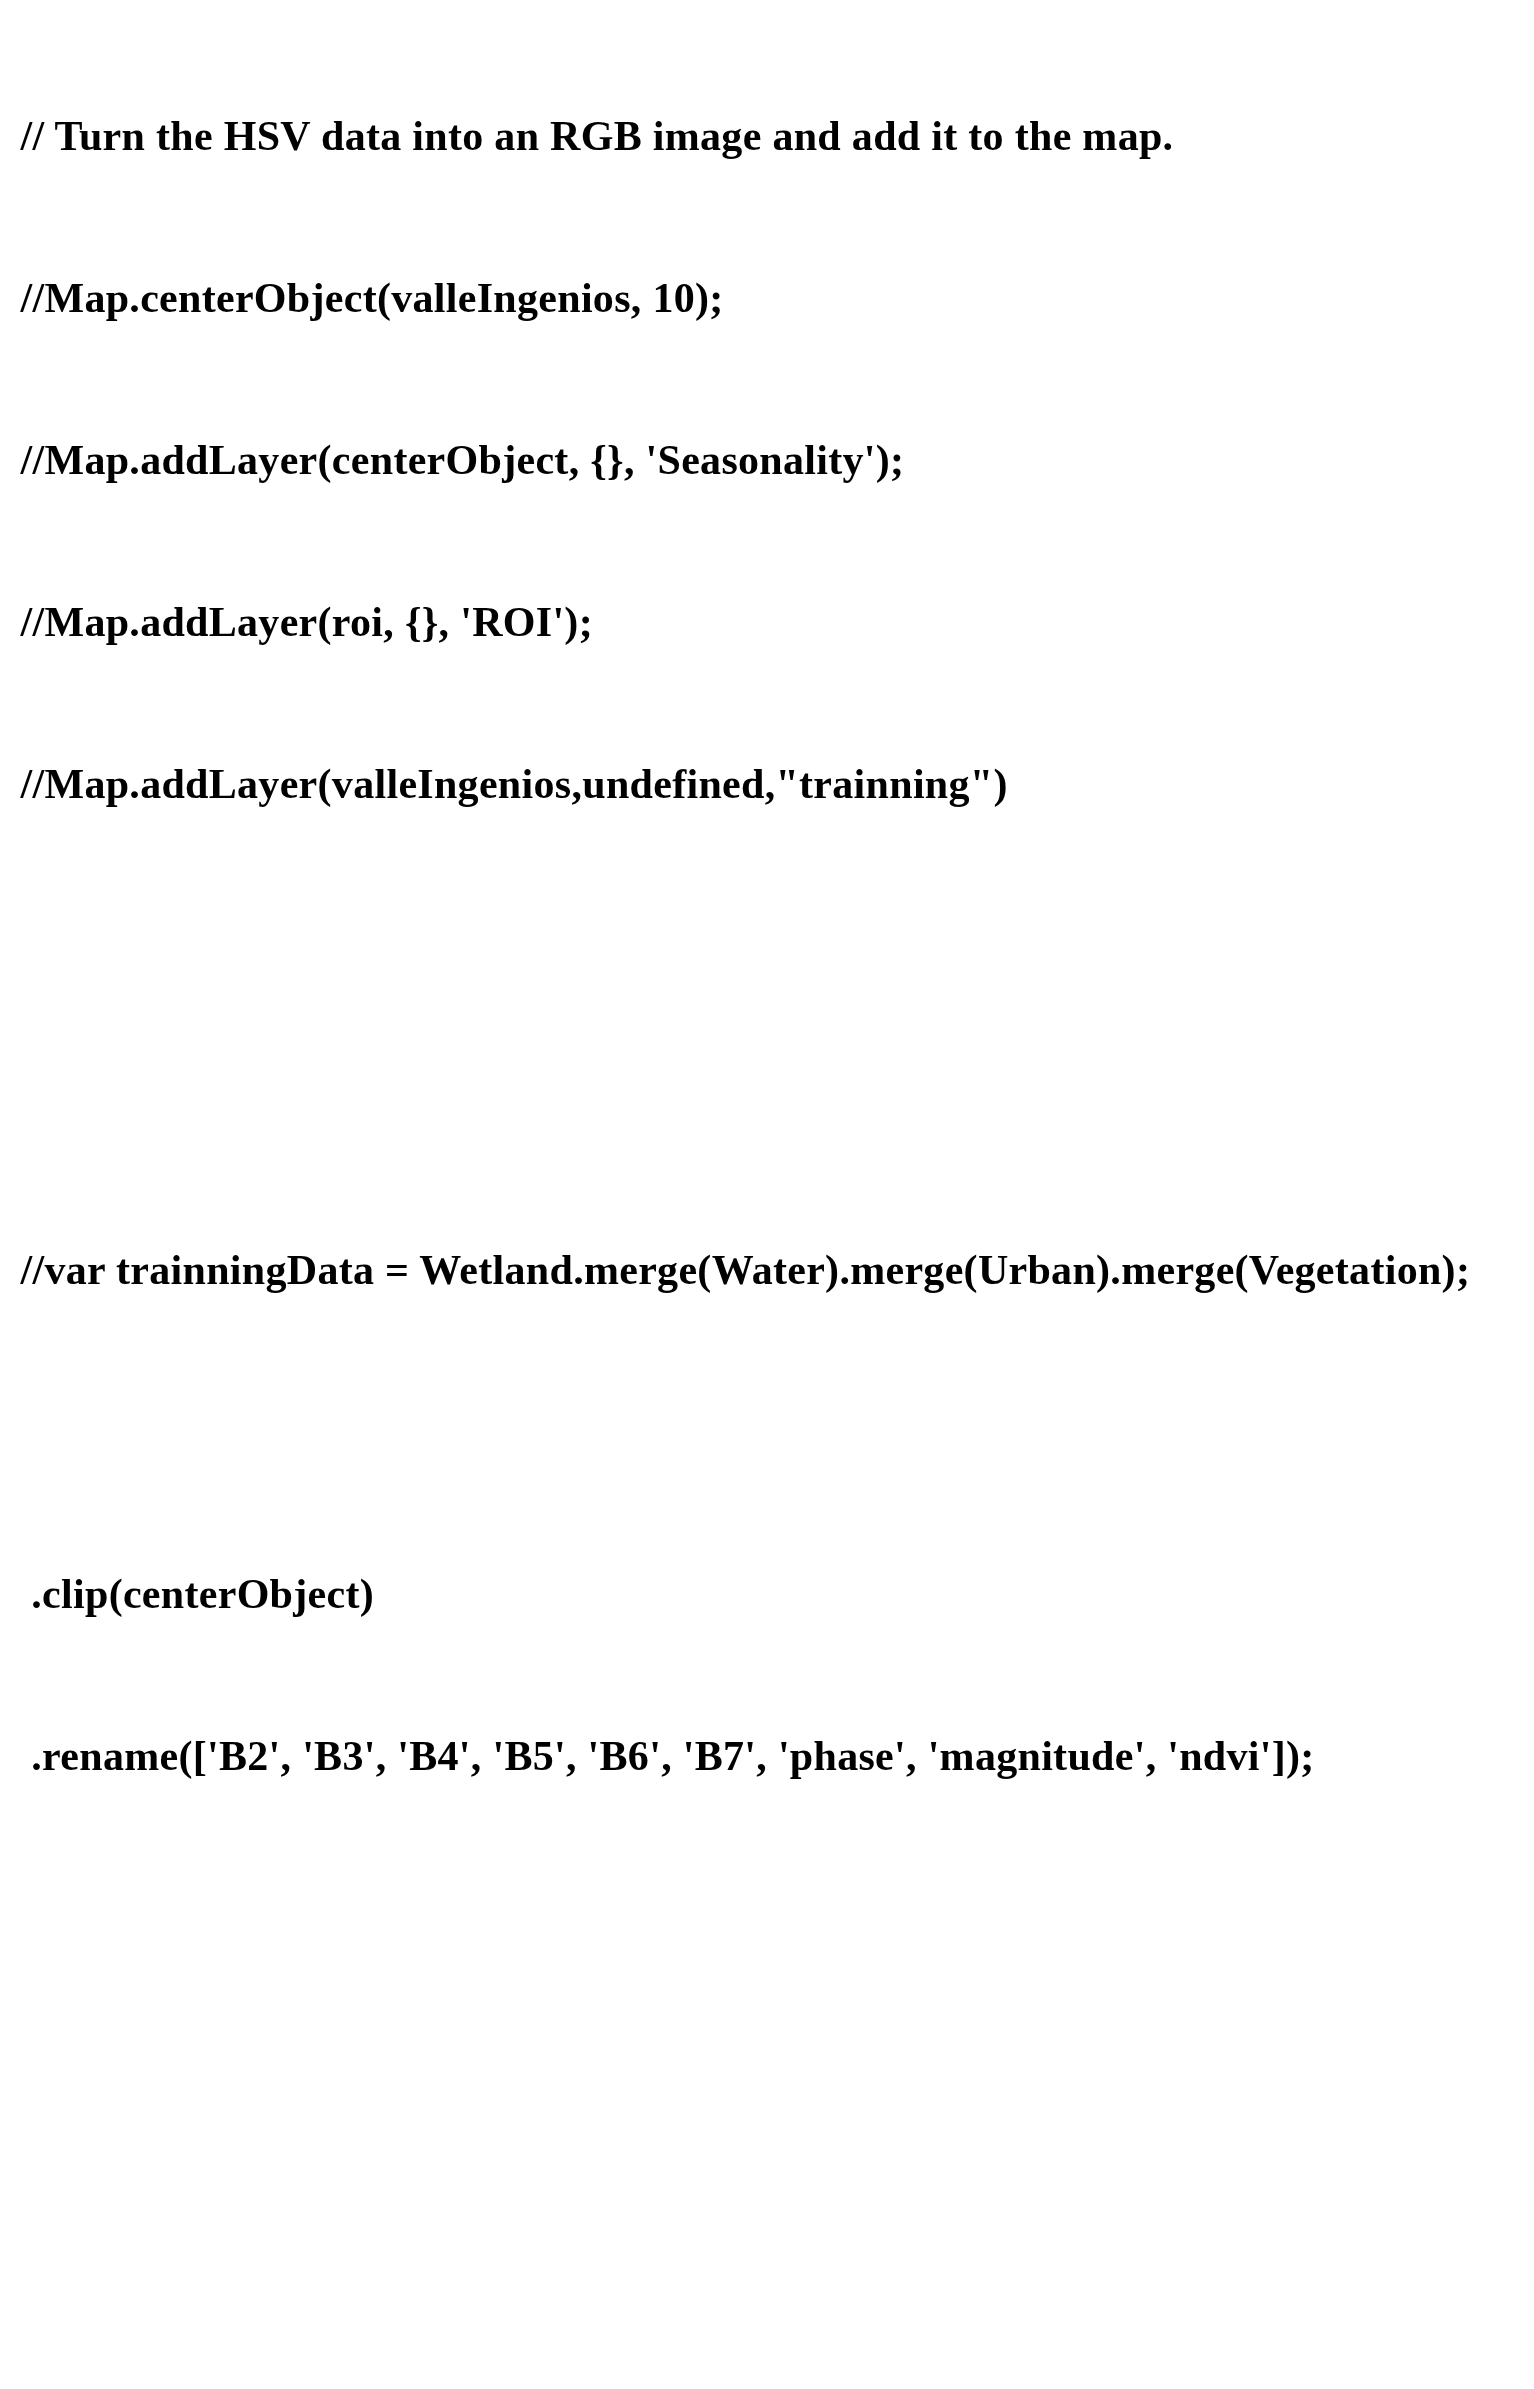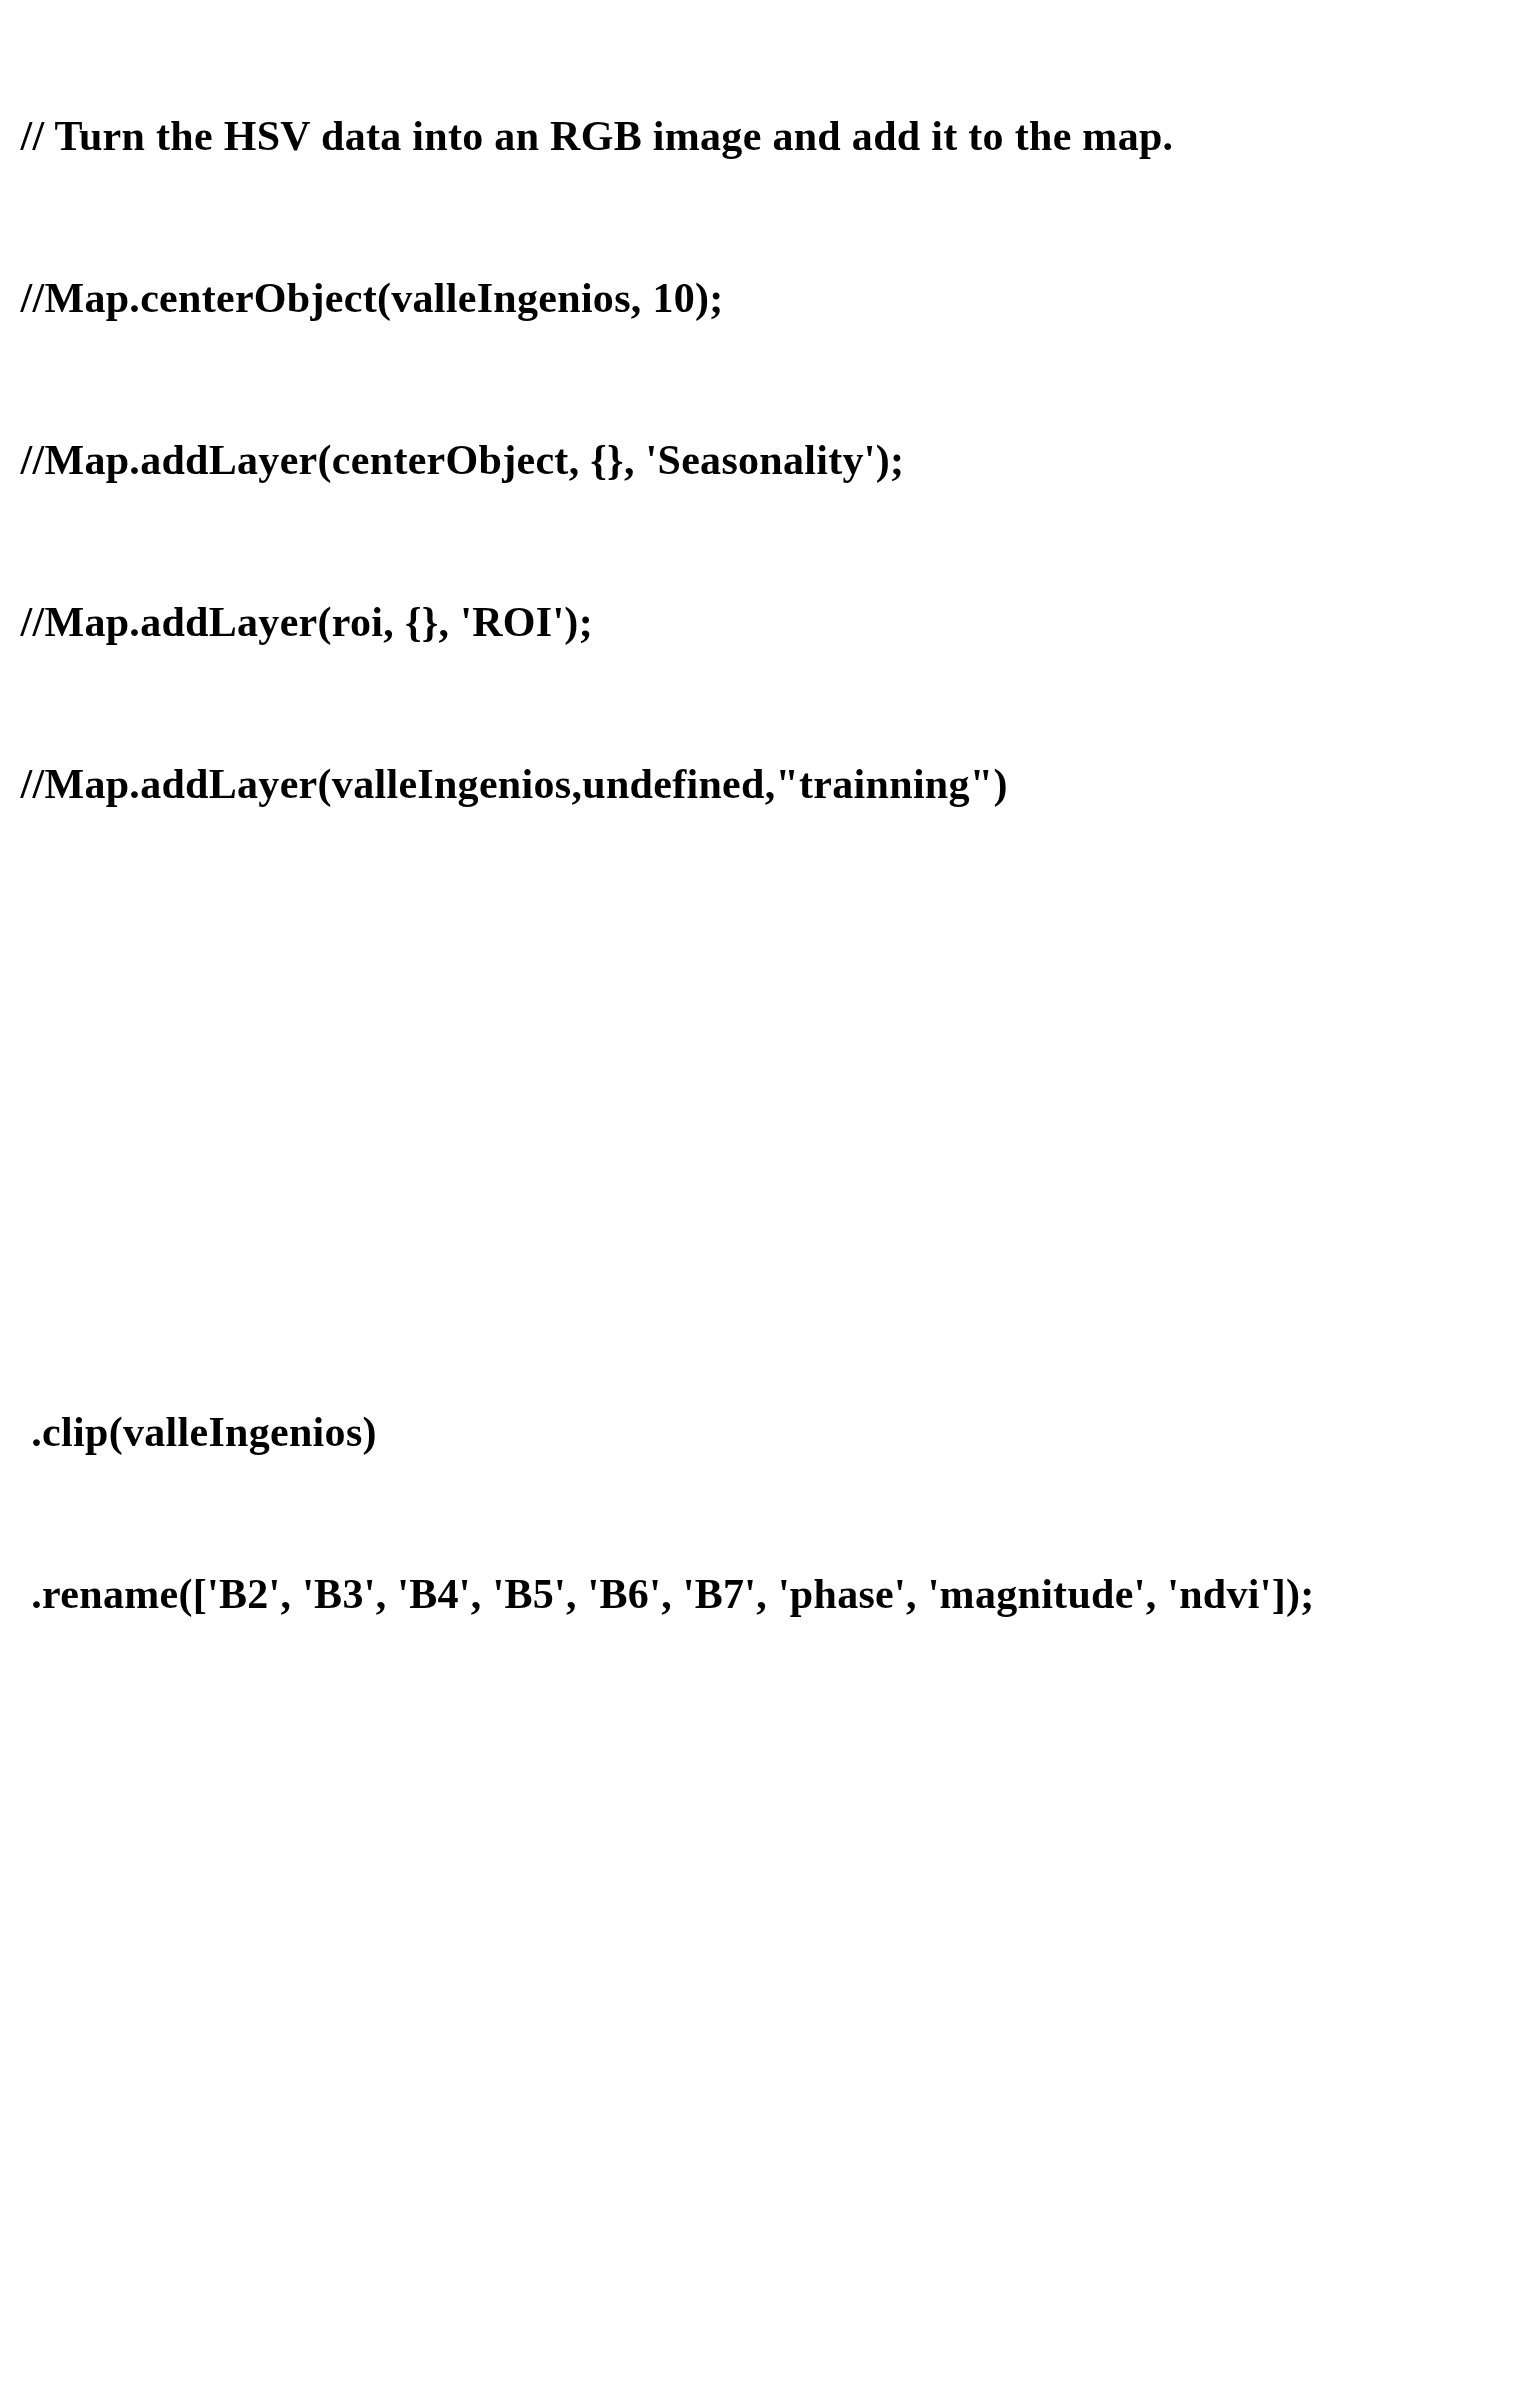--- a/index.html
+++ b/index.html
@@ -36,22 +36,23 @@
 <body>
 
 <div class="code-doc">
   <div class="code-line">// Turn the HSV data into an RGB image and add it to the map.</div>
   <div class="code-line">//Map.centerObject(valleIngenios, 10);</div>
   <div class="code-line">//Map.addLayer(centerObject, {}, 'Seasonality');</div>
   <div class="code-line">//Map.addLayer(roi, {}, 'ROI');</div>
   <div class="code-line">//Map.addLayer(valleIngenios,undefined,"trainning")</div>
   <div class="code-line"></div>
   <div class="code-line"></div>
+  <div class="code-line">//var trainningData = Wetland.merge(Water).merge(Urban).merge(Vegetation);</div>
   <div class="code-line"></div>
-  <div class="code-line"> .clip(valleIngenios)</div>
+  <div class="code-line"> .clip(centerObject)</div>
   <div class="code-line"> .rename(['B2', 'B3', 'B4', 'B5', 'B6', 'B7', 'phase', 'magnitude', 'ndvi']);</div>
   <div class="code-line"></div>
   
   
   
   
   
   
   
   

